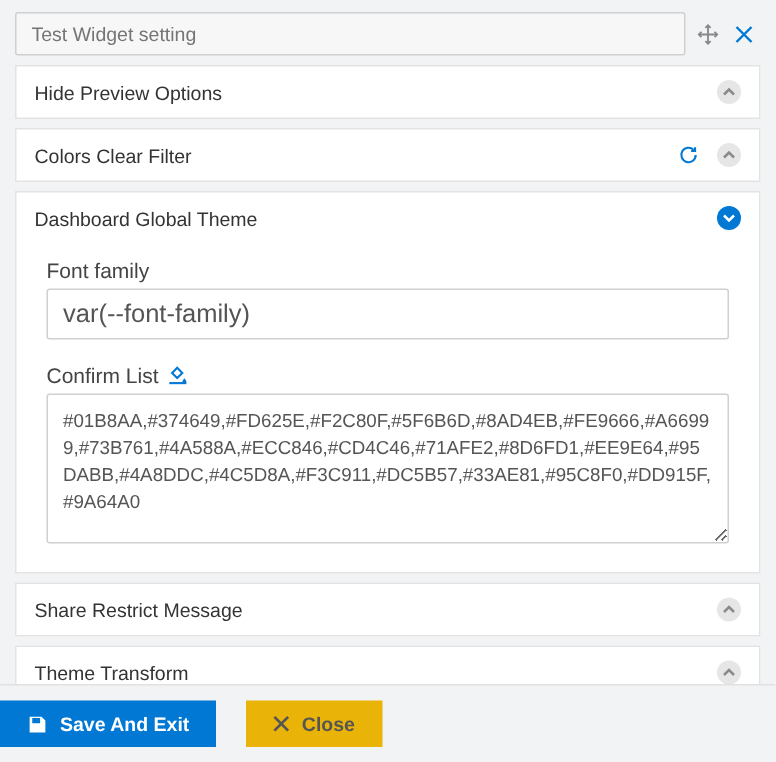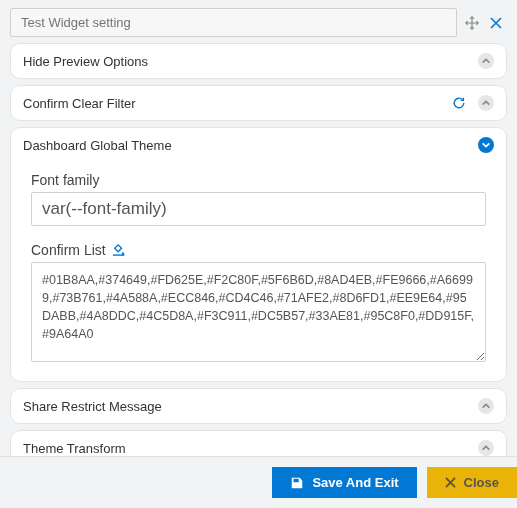--- a/index.html
+++ b/index.html
@@ -41,21 +41,21 @@
     .tb-icon { width: 14px; height: 14px; display: inline-flex; align-items: center; justify-content: center; color: #888; }
     .tb-close { color: #0078d4; }
     .content {
       flex: 1;
       overflow-y: auto;
       padding: 0 10px 6px 10px;
     }
     .section {
       background: #fff;
       border: 1px solid #e3e3e3;
-      border-radius: 10px;
+      border-radius: 0;
       margin-bottom: 6px;
     }
     .section-header {
       display: flex;
       align-items: center;
       padding: 9px 12px;
       cursor: pointer;
       user-select: none;
     }
     .section-title {
@@ -101,22 +101,22 @@
       font-family: inherit;
       line-height: 1.45;
     }
     .fld-group { margin-bottom: 16px; }
     .pour-icon { color: #0078d4; }
     .footer {
       border-top: 1px solid #e1e1e1;
       background: #f1f3f4;
       padding: 10px 0 10px 0;
       display: flex;
-      justify-content: flex-end;
-      gap: 10px;
+      justify-content: flex-start;
+      gap: 20px;
     }
     .btn {
       display: inline-flex;
       align-items: center;
       gap: 8px;
       padding: 8px 18px;
       font-size: 13px;
       border: none;
       cursor: pointer;
       font-weight: 600;
@@ -158,21 +158,21 @@
             <svg width="10" height="10" viewBox="0 0 12 12" fill="none" stroke="currentColor" stroke-width="2">
                 <path d="M2 8l4-4 4 4"></path>
               </svg>
           </span>
         </div>
       </div>
     </div>
 
     <div class="section">
       <div class="section-header">
-        <span class="section-title">Confirm Clear Filter</span>
+        <span class="section-title">Colors Clear Filter</span>
         <div class="hdr-icons">
           <span class="refresh">
             <svg width="14" height="14" viewBox="0 0 16 16" fill="none" stroke="currentColor" stroke-width="1.6">
               <path d="M13.5 8a5.5 5.5 0 1 1-1.6-3.9"></path>
               <path d="M13 2v3h-3"></path>
             </svg>
           </span>
           <span class="chev chev-gray">
             <svg width="10" height="10" viewBox="0 0 12 12" fill="none" stroke="currentColor" stroke-width="2">
                 <path d="M2 8l4-4 4 4"></path>

